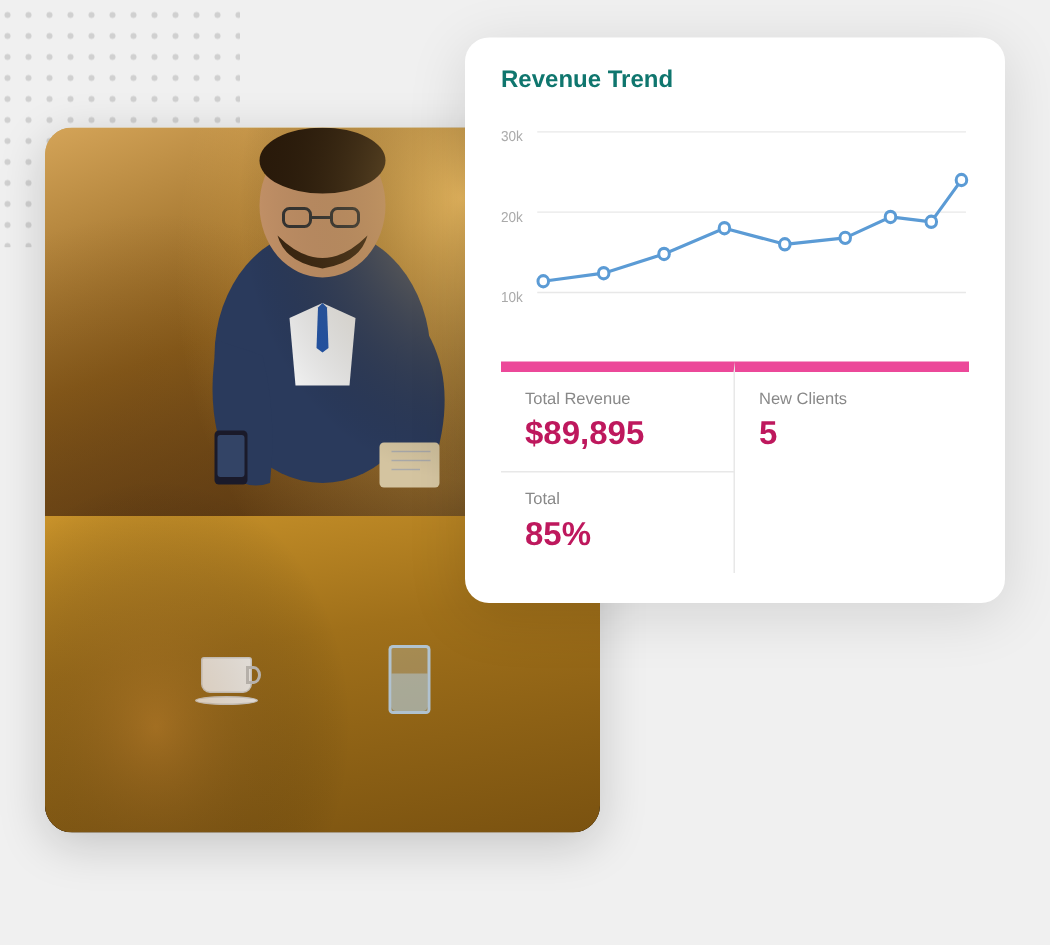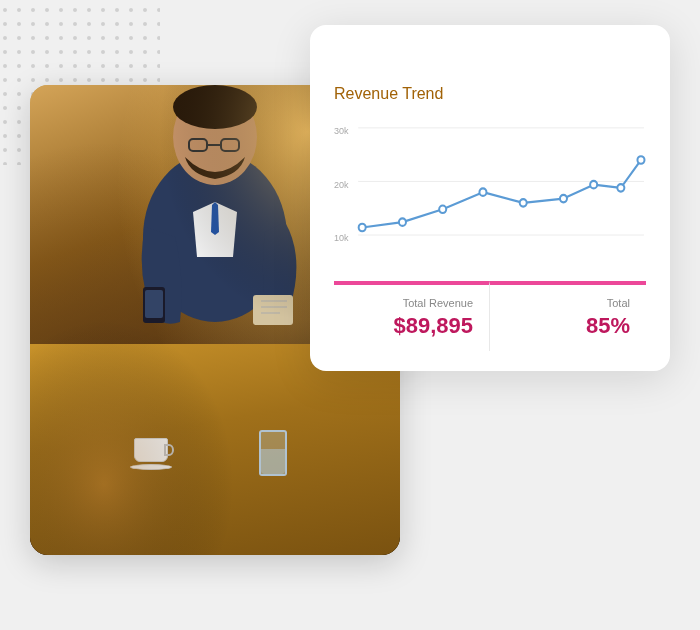--- a/index.html
+++ b/index.html
@@ -171,24 +171,23 @@
       width: 360px;
       background: white;
       border-radius: 16px;
       box-shadow: 0 8px 40px rgba(0,0,0,0.12);
       z-index: 2;
       padding: 20px 24px 20px 24px;
     }
 
     .card-title {
       font-size: 16px;
-      font-weight: 400;
-      color: #a16207;
+      font-weight: 700;
+      color: #0f766e;
       margin-bottom: 12px;
-      margin-top: 40px;
     }
 
     
     .chart-area {
       width: 100%;
       height: 150px;
       position: relative;
       margin-bottom: 16px;
       text-align: right;
     }
@@ -205,22 +204,21 @@
       gap: 0;
     }
 
     .stat-cell {
       padding: 12px 16px;
       border-top: 1px solid #e8e8e8;
     }
 
     .stat-cell:nth-child(1),
     .stat-cell:nth-child(2) {
-      border-top: 4px solid #ec4899;
-      text-align: right;
+      border-top: 7px solid #ec4899;
     }
 
     .stat-cell:nth-child(odd) {
       border-right: 1px solid #e8e8e8;
     }
 
     .stat-label {
       font-size: 11px;
       color: #888;
       margin-bottom: 4px;
@@ -340,20 +338,24 @@
       </svg>
     </div>
 
     <div class="stats-grid">
 
       <div class="stat-cell">
         <div class="stat-label">Total Revenue</div>
         <div class="stat-value">$89,895</div>
       </div>
 
+      <div class="stat-cell">
+        <div class="stat-label">New Clients</div>
+        <div class="stat-value">5</div>
+      </div>
 
 
       <div class="stat-cell">
         <div class="stat-label">Total</div>
         <div class="stat-value">85%</div>
       </div>
 
     </div>
   </div>
 

